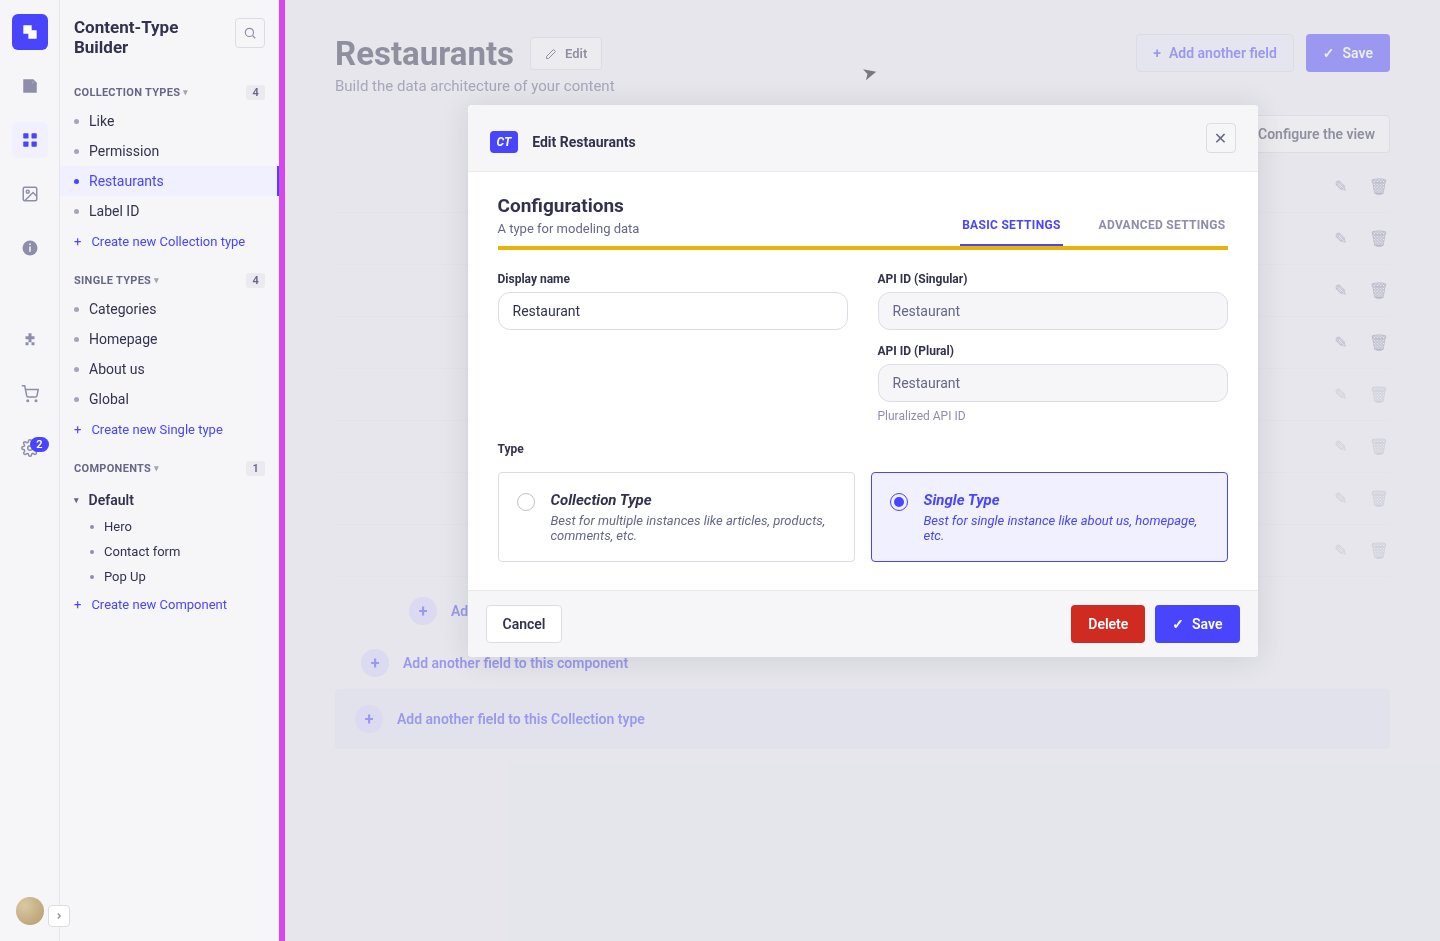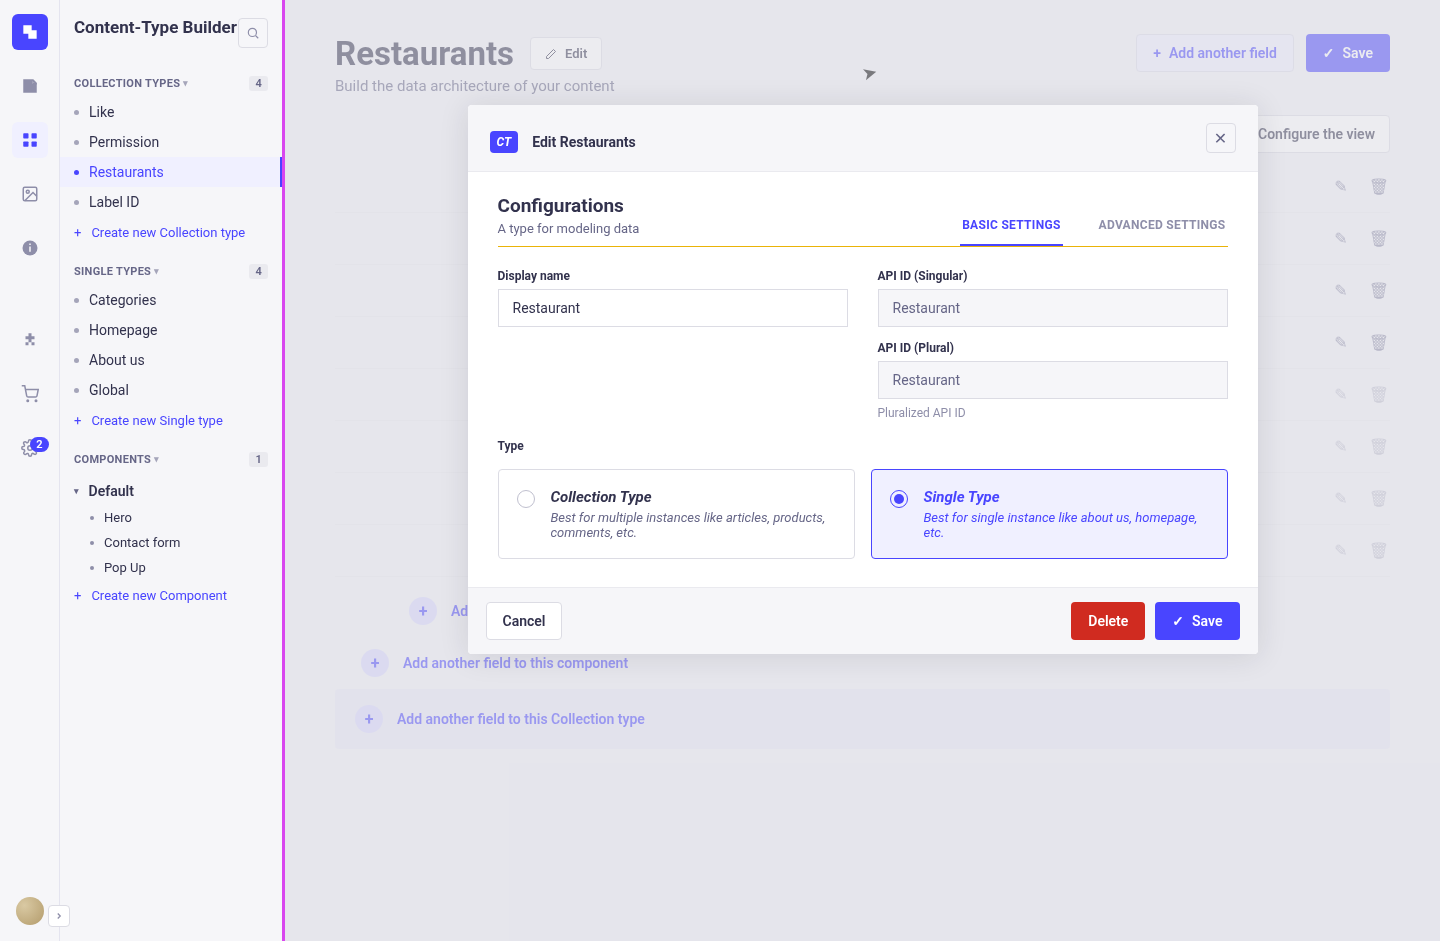--- a/index.html
+++ b/index.html
@@ -11,21 +11,21 @@
   .nav .logo { width:36px; height:36px; border-radius:6px; background:#4945ff; display:flex; align-items:center;justify-content:center;}
   .nav .logo svg{width:20px;height:20px;}
   .nav .ni { width:36px; height:36px; border-radius:6px; display:flex; align-items:center;justify-content:center; color:#8e8ea9; cursor:pointer;}
   .nav .ni.active { background:#f0f0ff; color:#4945ff;}
   .nav .badge { position:absolute; background:#4945ff; color:#fff;border-radius:10px; font-size:11px; font-weight:600; padding:1px 6px; margin-left:20px; margin-top:-8px;}
   .nav .spacer{flex:1;}
   .nav .avatar{width:28px;height:28px;border-radius:50%; background:radial-gradient(circle at 30% 30%, #d9c9a3, #b39b6b); margin-bottom:16px;}
   .nav .collapse{position:absolute; bottom:14px; left:48px; width:22px; height:22px;border:1px solid #dcdce4;border-radius:4px;background:#fff;display:flex;align-items:center;justify-content:center;color:#8e8ea9;}
 
   
-  .sidebar { width:225px; background:#f6f6f9; border-right:3px solid #d946ef; padding:18px 0 0 0; overflow-y:auto;}
+  .sidebar { width:225px; background:#f6f6f9; border-right:6px solid #d946ef; padding:18px 0 0 0; overflow-y:auto;}
   .sb-header{display:flex;align-items:flex-start;justify-content:space-between;padding:0 14px 12px 14px;}
   .sb-title{font-size:17px;font-weight:700;color:#32324d;line-height:1.15;}
   .sb-search{width:30px;height:30px;border:1px solid #dcdce4;border-radius:4px;display:flex;align-items:center;justify-content:center;color:#8e8ea9;cursor:pointer;}
   .sb-group-h{display:flex;align-items:center;justify-content:space-between; padding:16px 14px 6px 14px; text-transform:uppercase; font-size:11px; font-weight:700; color:#666687; letter-spacing:.3px;}
   .sb-group-h .count{background:#eaeaef;border-radius:3px;padding:1px 6px;font-size:11px;color:#666687;font-weight:600;}
   .sb-item{display:flex;align-items:center;gap:10px;padding:7px 14px;font-size:14px;color:#32324d;cursor:pointer; position:relative;}
   .sb-item .dot{width:5px;height:5px;border-radius:50%;background:#a5a5ba;}
   .sb-item.active{background:#f0f0ff;color:#4945ff;}
   .sb-item.active::after{content:"";position:absolute;right:0;top:0;bottom:0;width:2px;background:#4945ff;}
   .sb-item.active .dot{background:#4945ff;}
@@ -71,30 +71,30 @@
 
   
   .overlay{position:absolute;inset:0;background:rgba(220,220,228,.55);display:flex;align-items:flex-start;justify-content:center;}
   .modal{width:790px;margin-top:105px;background:#fff;border-radius:4px;box-shadow:0 2px 30px rgba(33,33,52,.12);overflow:hidden;}
   .m-head{background:#f6f6f9;border-bottom:1px solid #eaeaef;padding:18px 22px;display:flex;align-items:flex-end;justify-content:space-between;}
   .m-head-l{display:flex;align-items:center;gap:14px;}
   .ct-badge{background:#4945ff;color:#fff;border-radius:4px;padding:4px 7px;font-size:12px;font-weight:700;font-style:italic;}
   .m-title{font-size:14px;font-weight:700;color:#32324d;}
   .m-close{width:30px;height:30px;border:1px solid #dcdce4;border-radius:4px;display:flex;align-items:center;justify-content:center;cursor:pointer;color:#666687;}
   .m-body{padding:22px 30px 28px 30px;}
-  .m-cfg-row{display:flex;align-items:flex-end;justify-content:space-between;border-bottom:1px solid #eab308;}
+  .m-cfg-row{display:flex;align-items:flex-end;justify-content:space-between;border-bottom:4px solid #eab308;}
   .m-cfg-title{font-size:19px;font-weight:700;color:#32324d;}
   .m-cfg-sub{font-size:13px;color:#666687;padding:4px 0 10px 0;}
   .tabs{display:flex;gap:34px;}
   .tab{font-size:12px;font-weight:700;letter-spacing:.3px;color:#8e8ea9;padding:0 2px 12px 2px;cursor:pointer;text-transform:uppercase;}
   .tab.active{color:#4945ff;border-bottom:2px solid #4945ff;}
   .form-grid{display:flex;gap:30px;padding-top:22px;}
   .form-col{flex:1; display:flex; flex-direction:column;}
   .flabel{font-size:12px;font-weight:700;color:#32324d;margin-bottom:6px;}
-  .finput{width:100%;border:1px solid #dcdce4;border-radius:0;padding:10px 14px;font-size:14px;color:#32324d;background:#fff;}
+  .finput{width:100%;border:1px solid #dcdce4;border-radius:12px;padding:10px 14px;font-size:14px;color:#32324d;background:#fff;}
   .finput.ro{background:#f6f6f9;color:#666687;}
   .fhelp{font-size:12px;color:#8e8ea9;padding-top:6px;line-height:1.35;}
   .type-row{display:flex;gap:16px;padding-top:10px;}
   .type-card{flex:1;border:1px solid #dcdce4;border-radius:4px;padding:18px;display:flex;gap:16px;align-items:flex-start;cursor:pointer;font-style:italic;}
   .type-card.sel{border-color:#4945ff;background:#f0f0ff;}
   .radio{width:18px;height:18px;border:1px solid #c0c0cf;border-radius:50%;margin-top:2px;flex-shrink:0;display:flex;align-items:center;justify-content:center;}
   .type-card.sel .radio{border-color:#4945ff;}
   .radio .inner{display:none;width:10px;height:10px;background:#4945ff;border-radius:50%;}
   .type-card.sel .radio .inner{display:block;}
   .tc-title{font-size:15px;font-weight:700;color:#32324d;}

